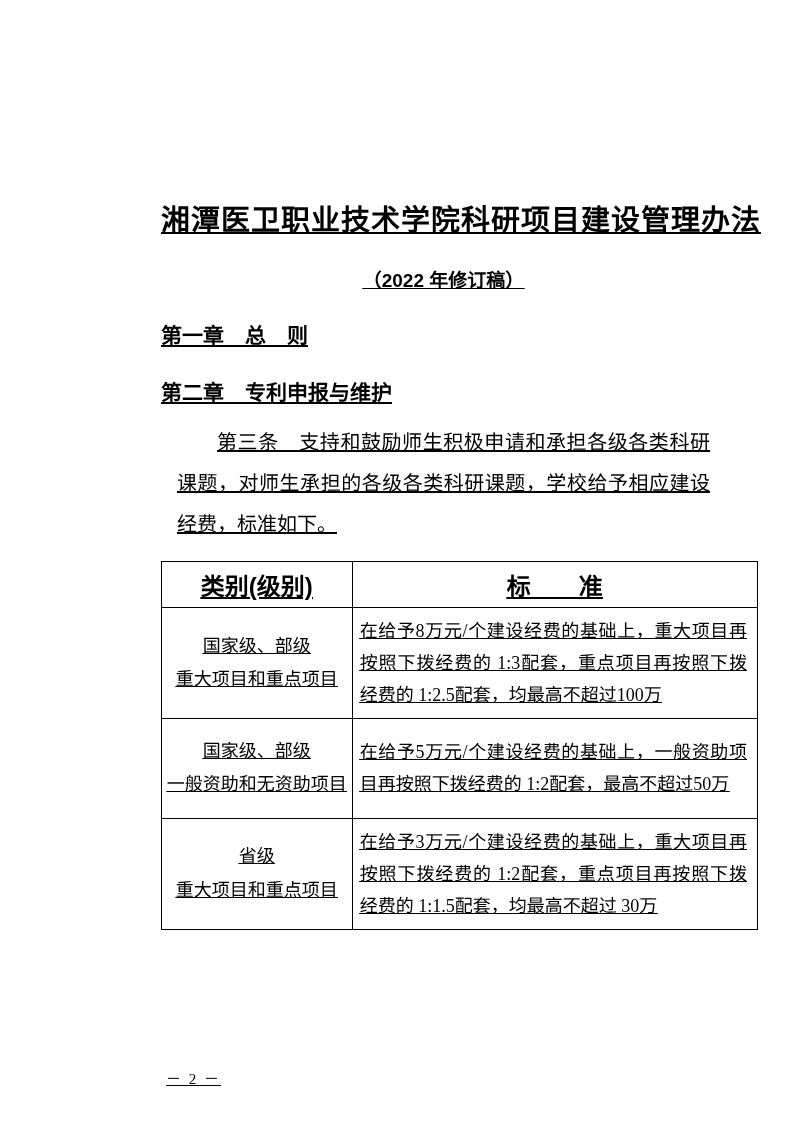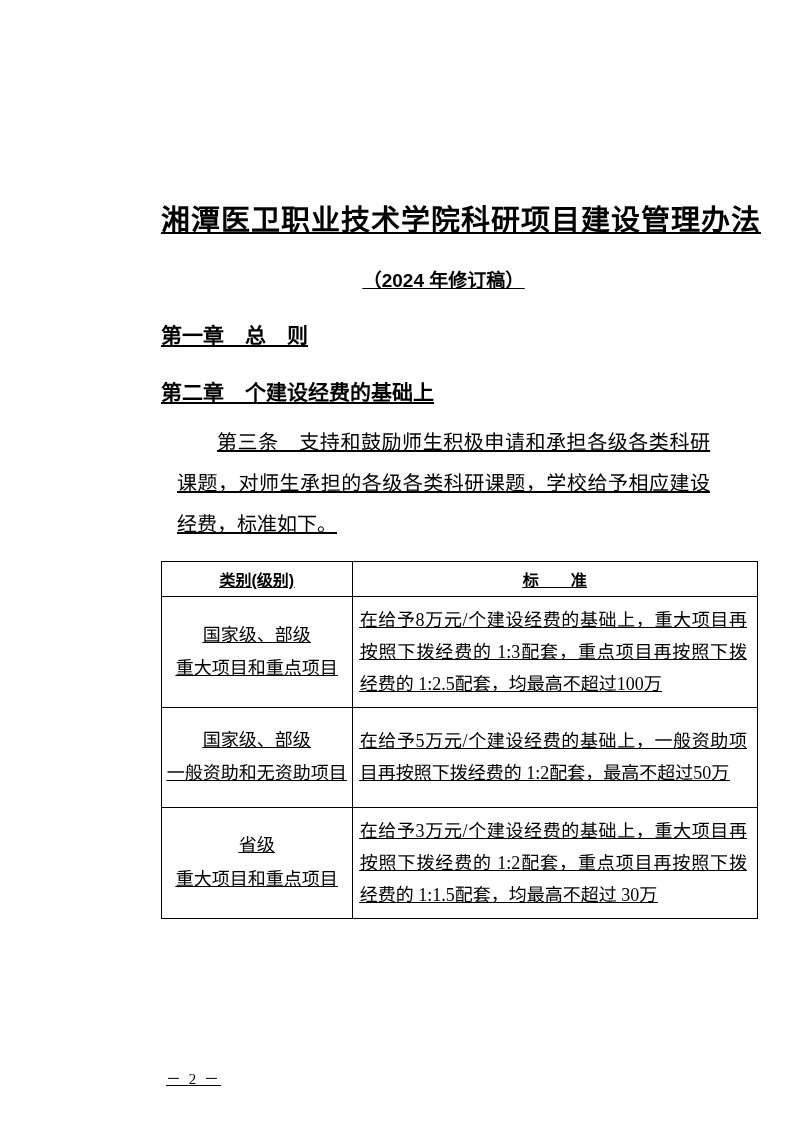--- a/index.html
+++ b/index.html
@@ -66,21 +66,21 @@
     border-collapse: collapse;
     font-size: 18px;
     table-layout: fixed;
   }
   table.funding th,
   table.funding td {
     border: 1.5px solid #000000;
   }
   table.funding th {
     font-family: "Liberation Sans", "DejaVu Sans", sans-serif;
-    font-size: 16px;
+    font-size: 24px;
     font-weight: bold;
     text-align: center;
     padding: 5px 4px;
   }
   th.col-cat, td.cell-cat { width: 32%; }
   td.cell-cat {
     text-align: center;
     vertical-align: middle;
     white-space: pre-line;
     line-height: 1.85;
@@ -102,28 +102,28 @@
     letter-spacing: 2px;
   }
 </style>
 </head>
 <body>
 
 <div class="page">
 
   <h1 class="doc-title">湘潭医卫职业技术学院科研项目建设管理办法</h1>
 
-  <div class="doc-subtitle">（2024 年修订稿）</div>
+  <div class="doc-subtitle">（2022 年修订稿）</div>
 
   <h2 class="chapter-heading">第一章　总　则</h2>
 
   <div class="body-block">
   </div>
 
-  <h2 class="chapter-heading">第二章　个建设经费的基础上</h2>
+  <h2 class="chapter-heading">第二章　专利申报与维护</h2>
 
   <div class="body-block">
     <p class="body-para">第三条　支持和鼓励师生积极申请和承担各级各类科研课题，对师生承担的各级各类科研课题，学校给予相应建设经费，标准如下。</p>
   </div>
 
 
   <table class="funding">
     <thead>
       <tr>
         <th class="col-cat">类别(级别)</th>

